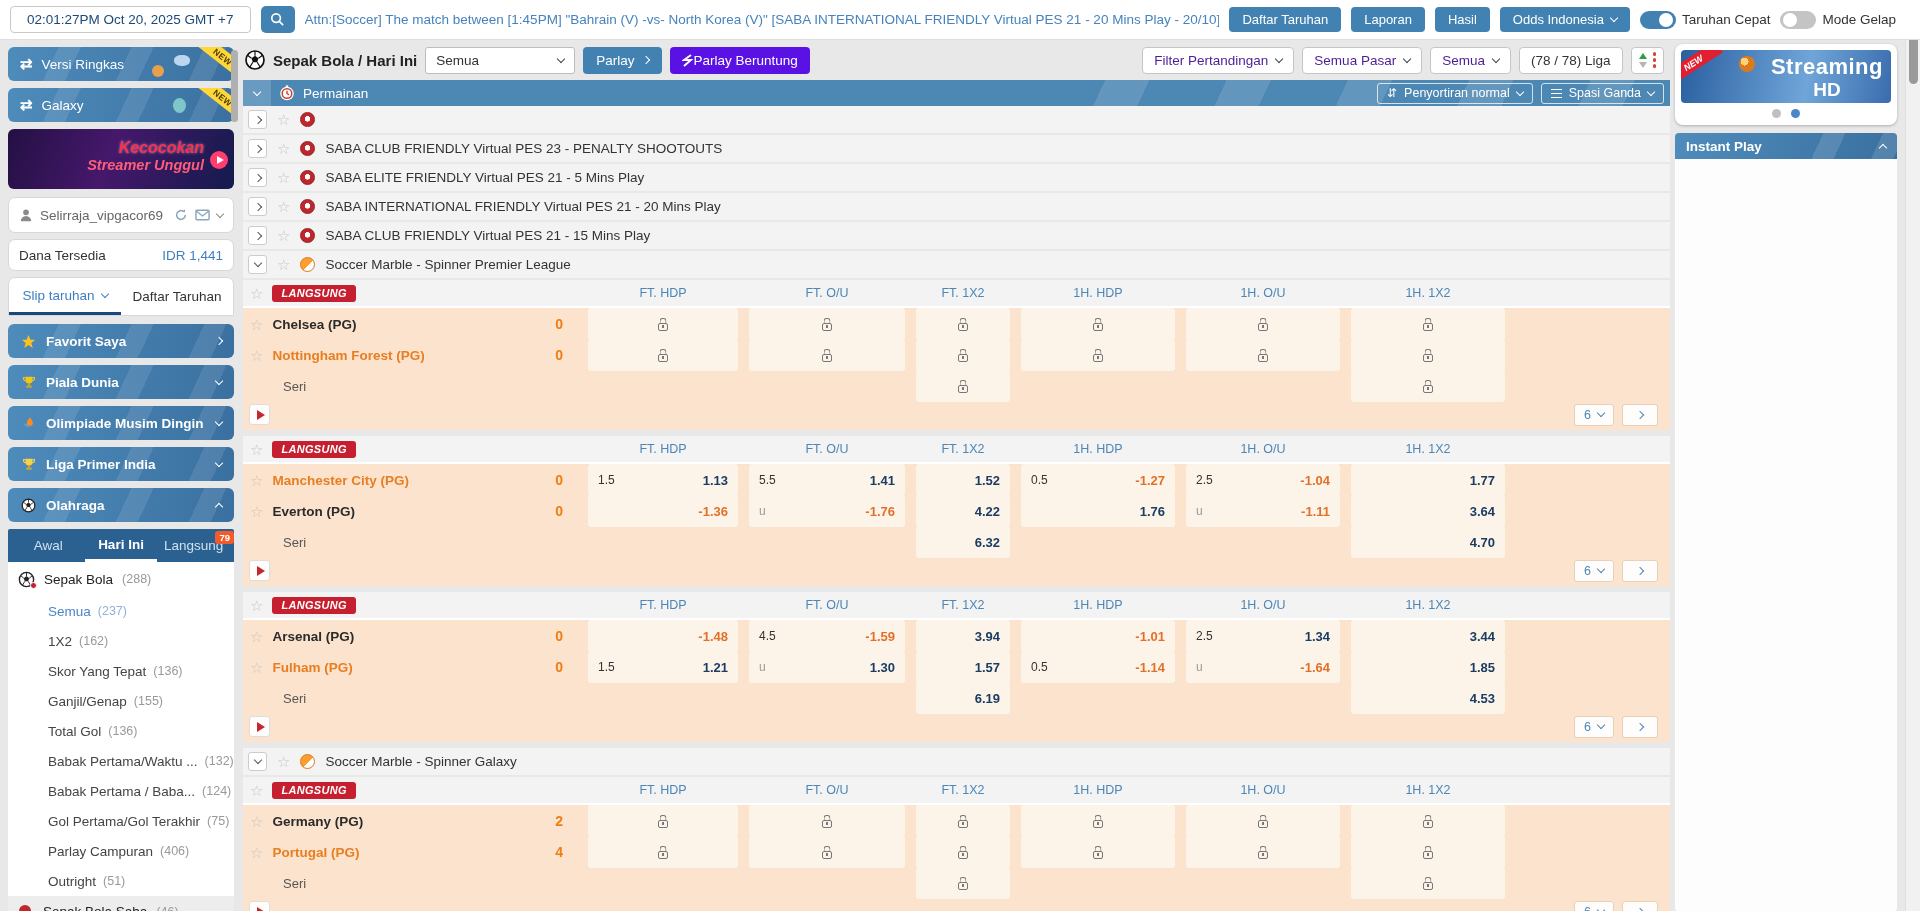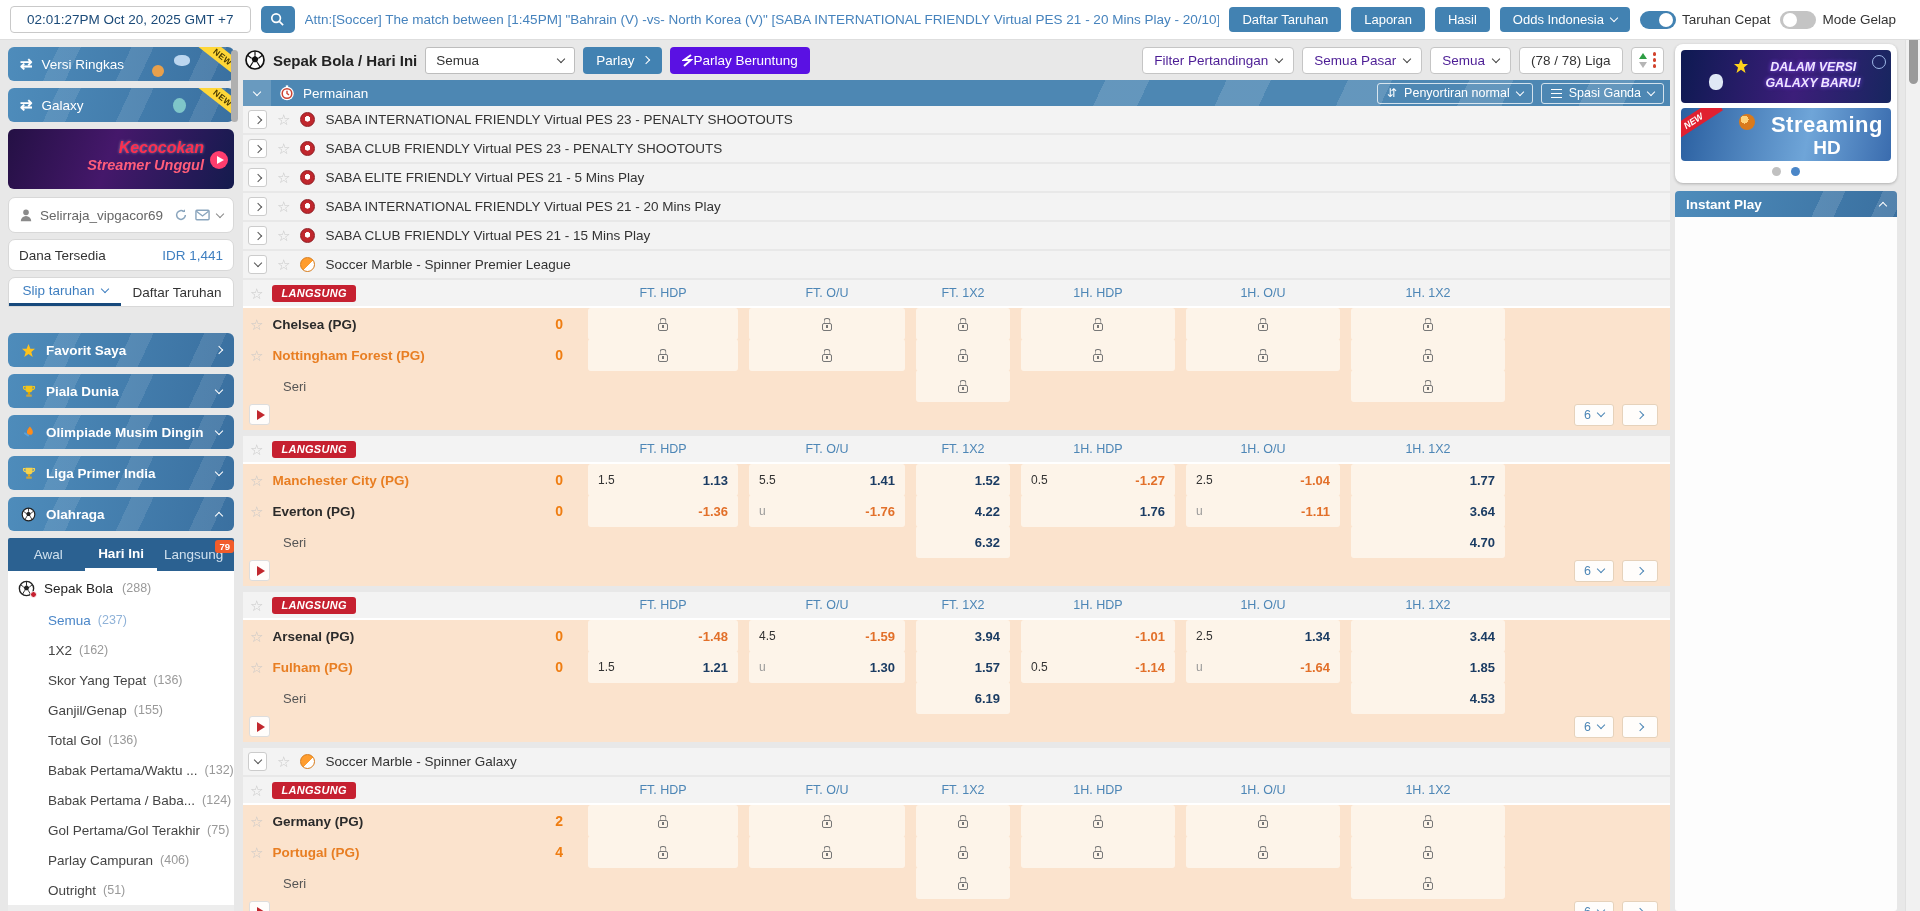--- a/index.html
+++ b/index.html
@@ -43,21 +43,21 @@
   .promo-t1{color:#ff2e4d;font-weight:bold;font-style:italic;font-size:16px;text-shadow:0 0 3px rgba(255,255,255,.45);line-height:18px;}
   .promo-t2{color:#ff5d7a;font-weight:bold;font-style:italic;font-size:14.5px;line-height:17px;}
   .promo-play{position:absolute;right:6px;top:22px;width:18px;height:18px;border-radius:50%;background:#ff3d6e;}
   .promo-play:before{content:"";position:absolute;left:6.5px;top:4.5px;border-left:7px solid #fff;border-top:4.5px solid transparent;border-bottom:4.5px solid transparent;}
   .card{background:#fff;border:1px solid #d8d8d8;border-radius:7px;margin-bottom:6px;}
   .user-card{height:36px;display:flex;align-items:center;gap:7px;padding:0 10px;color:#666;font-size:13.5px;}
   .user-card .uname{flex:1;overflow:hidden;white-space:nowrap;}
   .icon-btn{color:#7d9ab5;display:inline-flex;align-items:center;}
   .funds-card{height:32px;display:flex;align-items:center;justify-content:space-between;padding:0 10px;font-size:13.5px;color:#333;}
   .funds-val{color:#3f7fc0;}
-  .slip-card{height:30px;display:flex;align-items:stretch;border-radius:7px 7px 0 0;margin-bottom:26px;}
+  .slip-card{height:39px;display:flex;align-items:stretch;border-radius:7px 7px 0 0;margin-bottom:8px;}
   .slip-tab{flex:1;display:flex;align-items:center;justify-content:center;gap:7px;font-size:13.5px;}
   .slip-tab.active{color:#3f7fc0;border-bottom:3px solid #17497c;}
   .slip-tab.idle{color:#333;}
   .sport-panel{margin-top:1px;}
   .sport-tabs{height:33px;background:#2b6191;display:flex;align-items:stretch;padding:0 4px;border-radius:2px 2px 0 0;}
   .sport-tab{flex:1;display:flex;align-items:center;justify-content:center;color:#cfe0ee;font-size:13.5px;position:relative;}
   .sport-tab.active{color:#fff;font-weight:bold;border-bottom:3px solid #fff;}
   .sport-tab .badge{position:absolute;top:2px;right:-4px;background:#f25c2a;color:#fff;font-size:9.5px;font-weight:bold;border-radius:3px;padding:1px 4px;}
   .sports-list{background:#fff;}
   .sports-head{height:34px;display:flex;align-items:center;gap:9px;padding:0 10px;font-size:13.5px;color:#222;}
@@ -478,21 +478,20 @@
       </button>
     </div>
 
     <div id="league-list">
         <div class="league-row">
           <span class="exp-box">
             <span class="chev right"></span>
           </span>
           <span class="star">☆</span>
           <span class="saba-icon"></span>
-          <span class="league-name">SABA INTERNATIONAL FRIENDLY Virtual PES 23 - PENALTY SHOOTOUTS</span>
         </div>
         <div class="league-row">
           <span class="exp-box">
             <span class="chev right"></span>
           </span>
           <span class="star">☆</span>
           <span class="saba-icon"></span>
           <span class="league-name">SABA CLUB FRIENDLY Virtual PES 23 - PENALTY SHOOTOUTS</span>
         </div>
         <div class="league-row">
@@ -1027,33 +1026,20 @@
             <span class="next-btn">
               <span class="chev right"></span>
             </span>
           </div>
         </div>
       </div>
   </main>
 
   <aside class="rightbar">
     <div class="banner-card">
-      <div class="banner b1">
-        <span class="b1-star">
-          <svg width="16" height="16" viewBox="0 0 16 16">
-              <polygon points="8,1 10,6 15,6 11,9.5 12.5,15 8,11.8 3.5,15 5,9.5 1,6 6,6" fill="#ffd21c"></polygon>
-            </svg>
-        </span>
-        <span class="astro"></span>
-        <div class="b1-text">
-          <div>DALAM VERSI</div>
-          <div>GALAXY BARU!</div>
-        </div>
-        <span class="b1-logo"></span>
-      </div>
       <div class="banner b2">
         <span class="ribbon2">NEW</span>
         <span class="b2-ball"></span>
         <div class="b2-text">
           <div class="b2-l1">Streaming</div>
           <div class="b2-l2">HD</div>
         </div>
       </div>
       <div class="dots">
         <span class="dot"></span>

